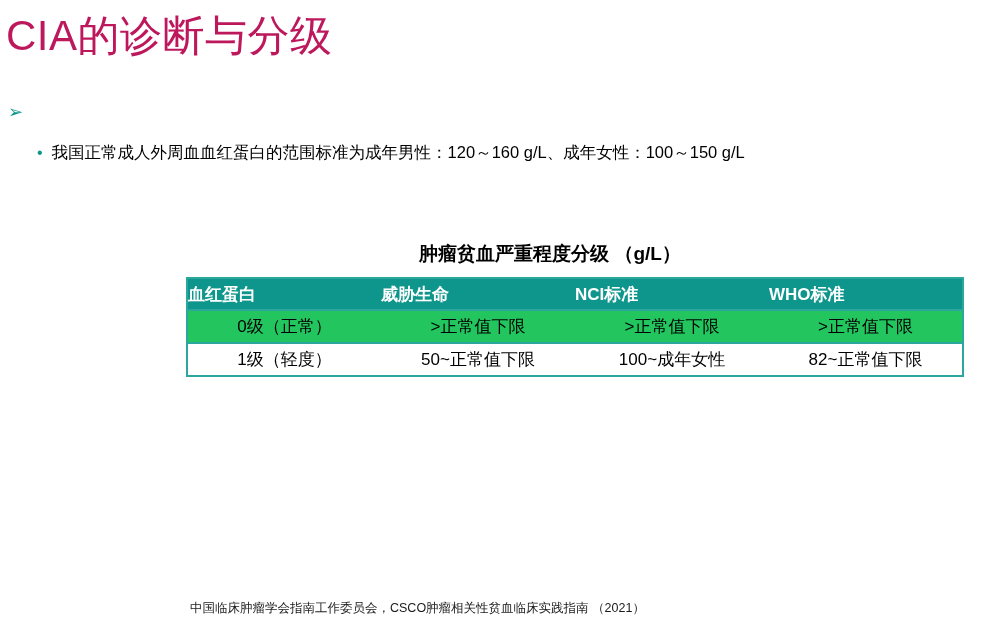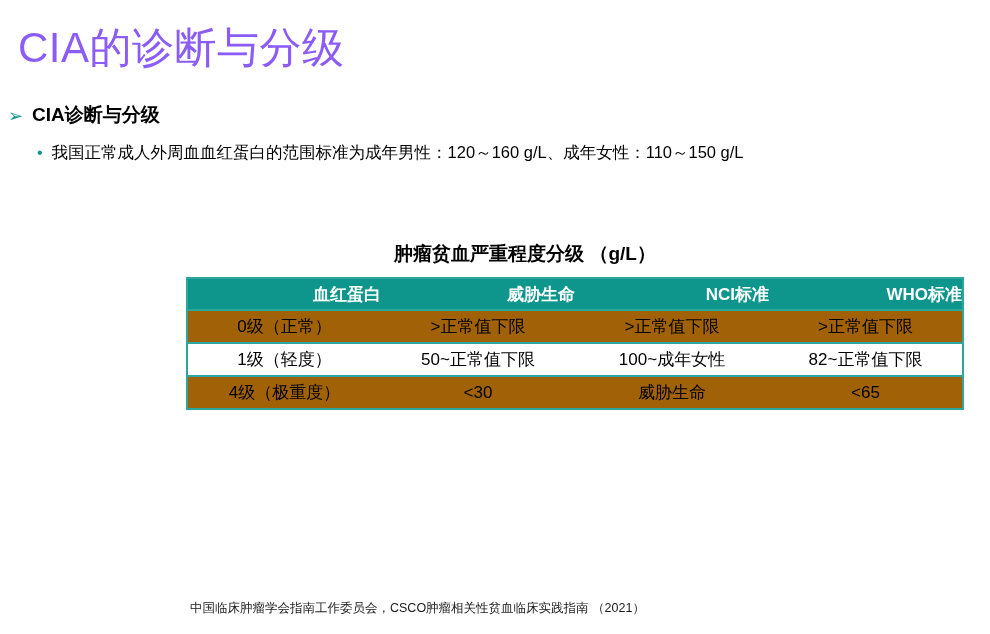--- a/index.html
+++ b/index.html
@@ -5,80 +5,79 @@
   html,body{margin:0;padding:0;background:#ffffff;}
   .slide{
     position:relative;
     width:990px;height:634px;
     background:#ffffff;
     font-family:"Liberation Sans","DejaVu Sans",sans-serif;
     color:#000;
     overflow:hidden;
   }
   .slide-title{
-    position:absolute;left:6px;top:8px;margin:12px;
-    font-size:42px;font-weight:400;color:#8b5cf6;
+    position:absolute;left:6px;top:8px;margin:0;
+    font-size:42px;font-weight:400;color:#be185d;
     letter-spacing:0.5px;white-space:nowrap;
   }
   .bullet-l1{
     position:absolute;left:8px;top:102px;
     display:flex;align-items:center;gap:9px;
   }
   .arrow-marker{
     color:#0F968C;font-size:18px;font-weight:700;line-height:1;
     transform:translateY(1px);
   }
   .bullet-l1-text{font-size:19px;font-weight:700;color:#000;}
   .bullet-l2{
     position:absolute;left:37px;top:142px;
     display:flex;align-items:center;gap:9px;
   }
   .dot-marker{color:#0F968C;font-size:16px;line-height:1;}
   .bullet-l2-text{font-size:16.5px;color:#000;white-space:nowrap;}
   .table-caption{
-    position:absolute;left:100px;top:241px;width:850px;
+    position:absolute;left:125px;top:241px;width:850px;
     text-align:center;font-size:19px;font-weight:700;color:#000;
   }
   table.grade-table{
     position:absolute;left:186px;top:277px;width:778px;
     border-collapse:collapse;table-layout:fixed;
     border:2px solid #2BA79D;
   }
   table.grade-table th{
     background:#0F968C;color:#ffffff;
     font-size:17px;font-weight:700;
-    height:28px;padding:1px 0;text-align:right;
+    height:28px;padding:1px 0;text-align:left;
   }
   table.grade-table td{
     font-size:17px;color:#000;text-align:center;
     height:29px;padding:1px 0;
   }
   table.grade-table tr{border-bottom:2px solid #2BA79D;}
-  table.grade-table tbody tr.band{background:#a16207;padding-left:48px;}
+  table.grade-table tbody tr.band{background:#22c55e;padding-left:48px;}
   table.grade-table tbody tr.plain{background:#ffffff;padding-left:8px;}
   .footer-citation{
     position:absolute;left:190px;top:600px;
     font-size:12.5px;color:#1a1a1a;white-space:nowrap;
   }
 </style>
 </head>
 <body>
 
 <div class="slide">
 
   <h1 class="slide-title">CIA的诊断与分级</h1>
 
   <div class="bullet-l1">
     <span class="arrow-marker">➢</span>
-    <span class="bullet-l1-text">CIA诊断与分级</span>
   </div>
 
   <div class="bullet-l2">
     <span class="dot-marker">•</span>
-    <span class="bullet-l2-text">我国正常成人外周血血红蛋白的范围标准为成年男性：120～160 g/L、成年女性：110～150 g/L</span>
+    <span class="bullet-l2-text">我国正常成人外周血血红蛋白的范围标准为成年男性：120～160 g/L、成年女性：100～150 g/L</span>
   </div>
 
   <div class="table-caption">肿瘤贫血严重程度分级 （g/L）</div>
 
   <table class="grade-table">
     <thead>
       <tr>
         <th>血红蛋白</th>
         <th>威胁生命</th>
         <th>NCI标准</th>
@@ -91,24 +90,18 @@
         <td>&gt;正常值下限</td>
         <td>&gt;正常值下限</td>
         <td>&gt;正常值下限</td>
       </tr>
       <tr class="plain">
         <td>1级（轻度）</td>
         <td>50~正常值下限</td>
         <td>100~成年女性</td>
         <td>82~正常值下限</td>
       </tr>
-      <tr class="band">
-        <td>4级（极重度）</td>
-        <td>&lt;30</td>
-        <td>威胁生命</td>
-        <td>&lt;65</td>
-      </tr>
     </tbody>
   </table>
 
   <div class="footer-citation">中国临床肿瘤学会指南工作委员会，CSCO肿瘤相关性贫血临床实践指南 （2021）</div>
 
 </div>
 
 </body></html>

